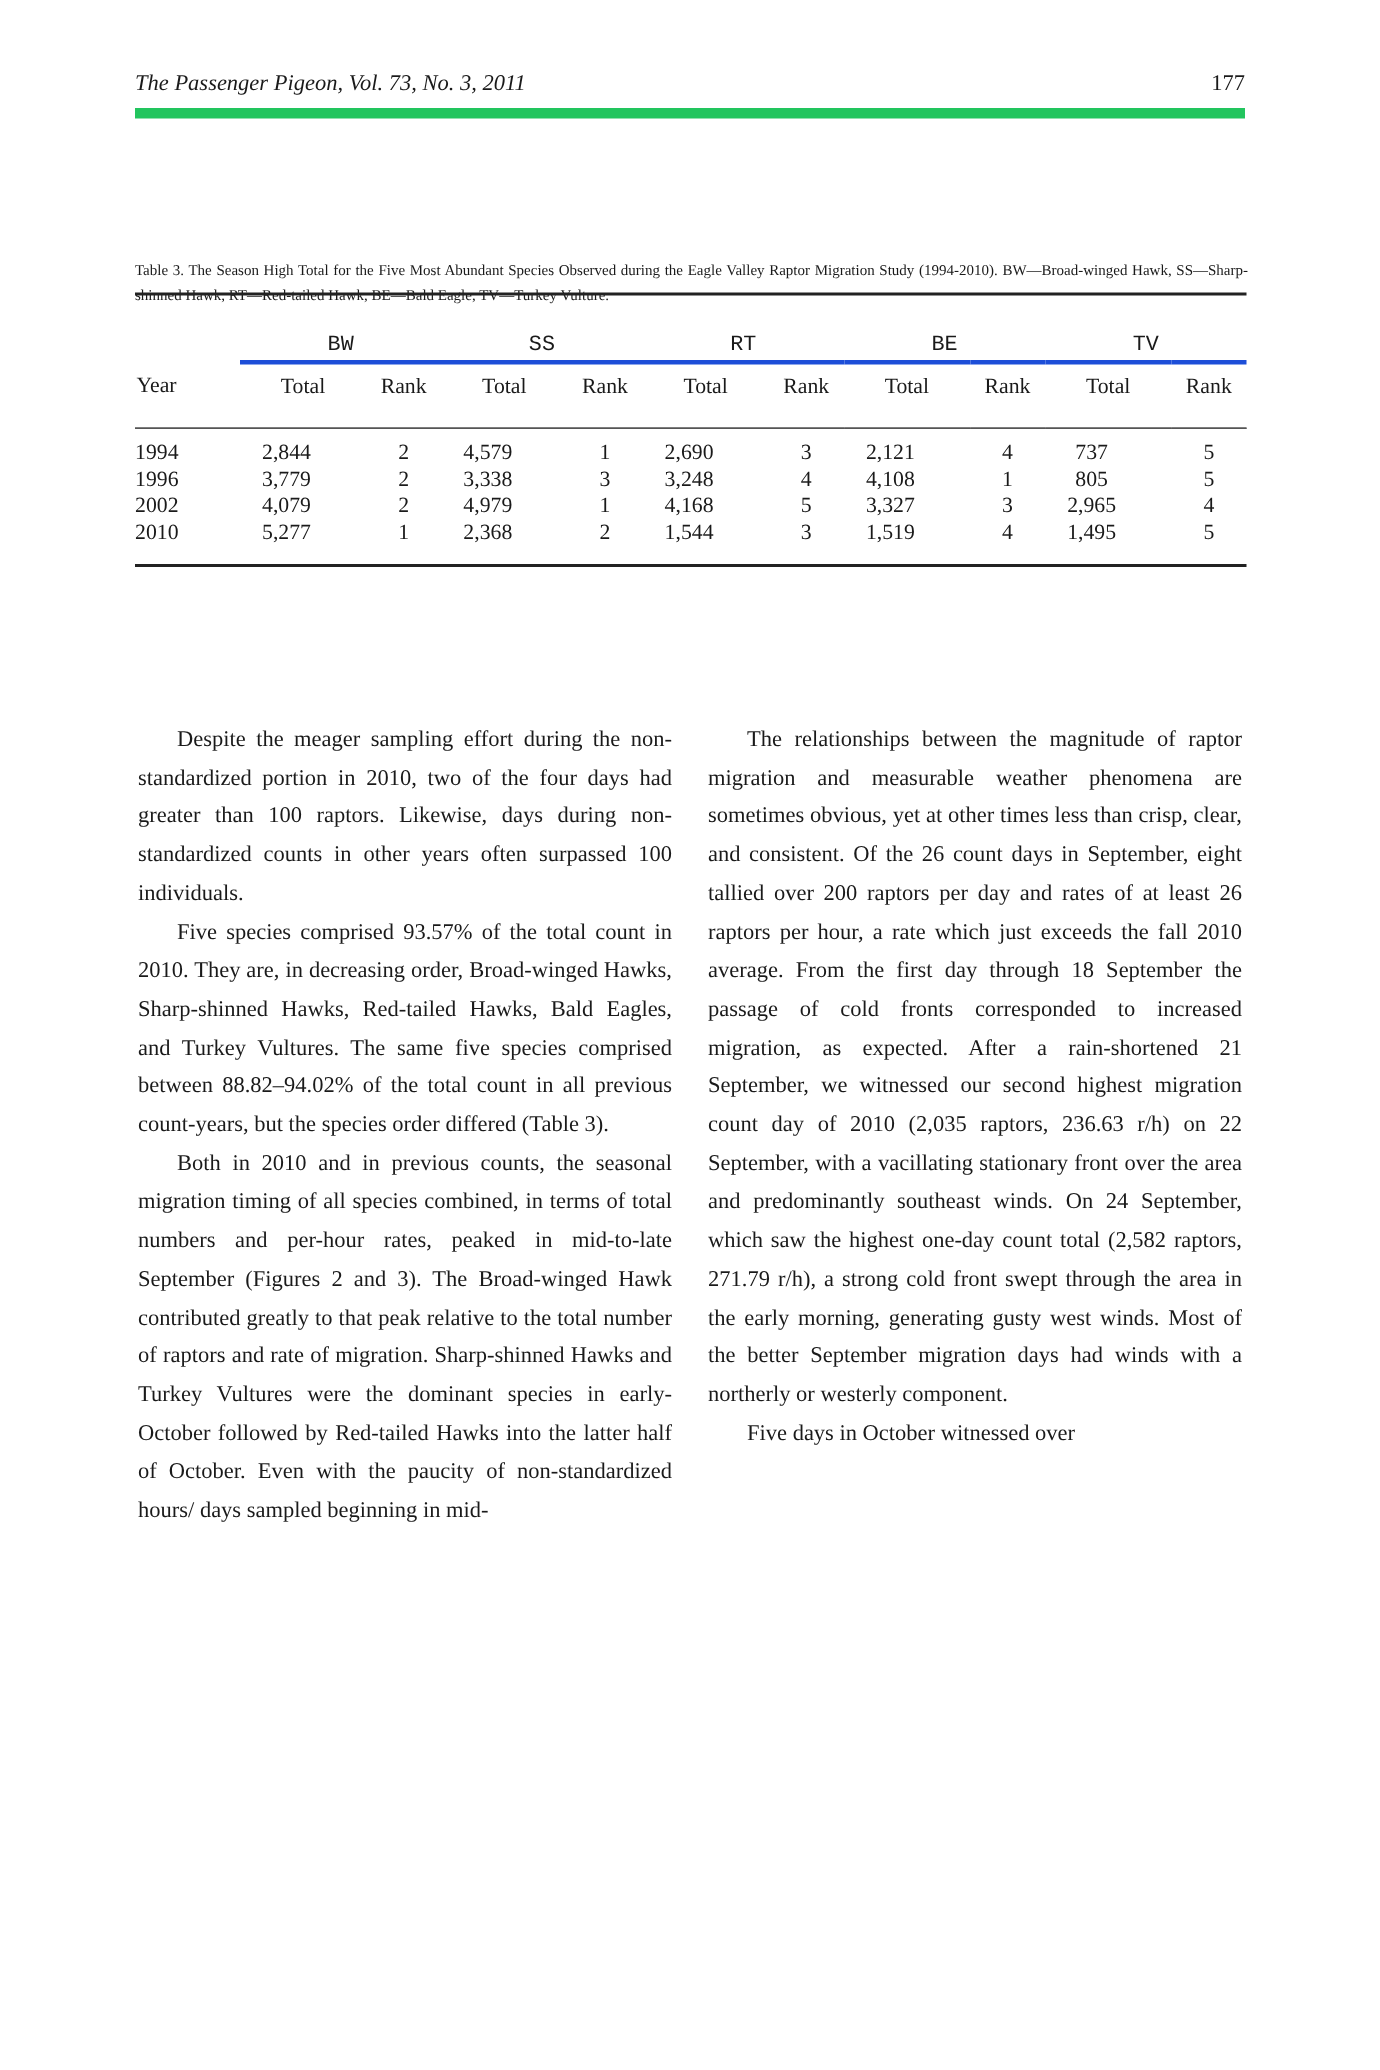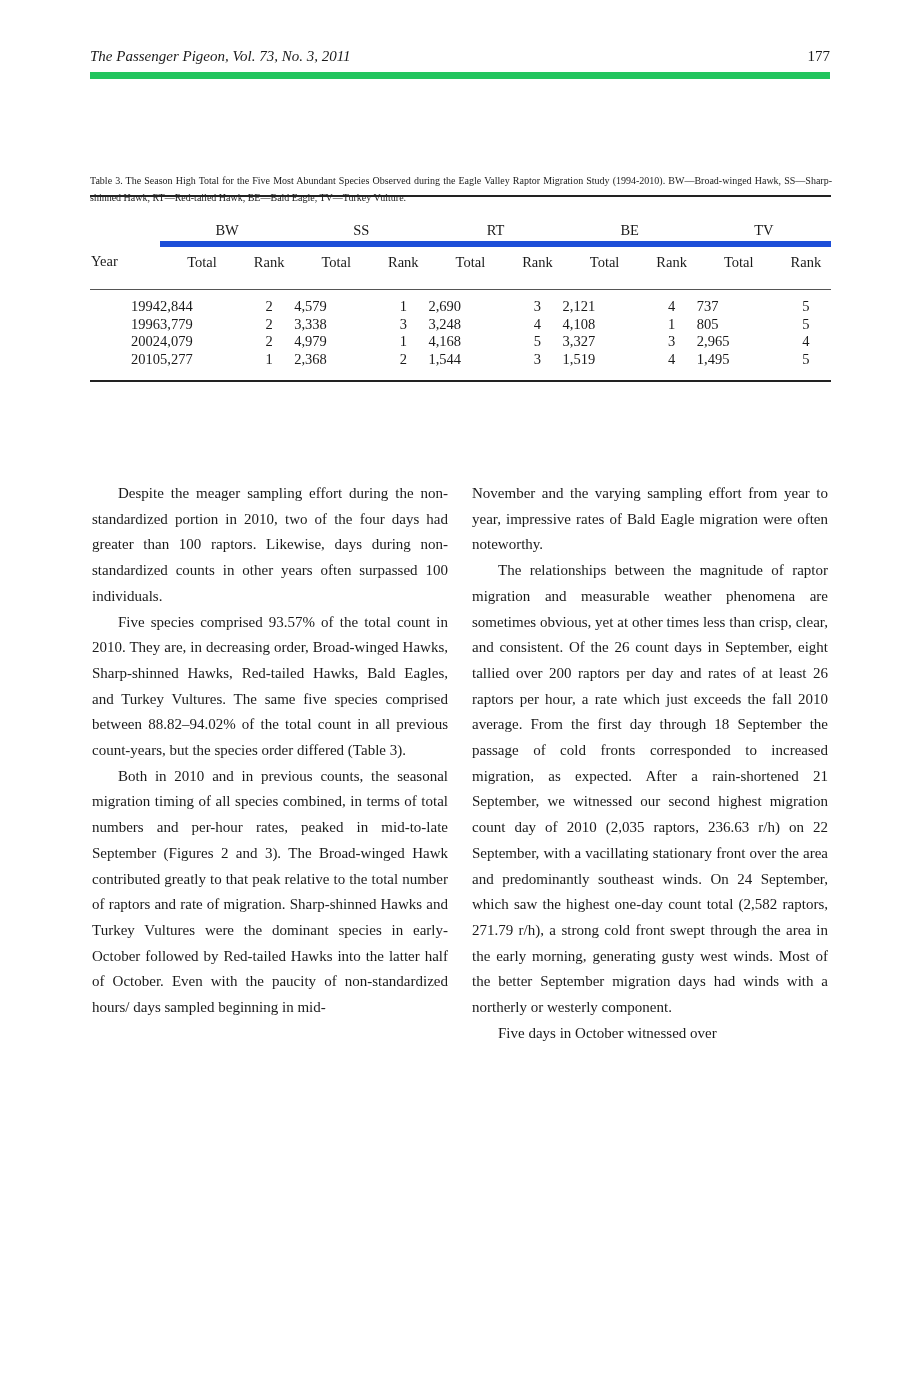--- a/index.html
+++ b/index.html
@@ -16,27 +16,27 @@
   .running-head .journal { position: absolute; left: 0; top: 0; }
   .caption {
     position: absolute; left: 90px; top: 124px; width: 742px;
     font-size: 10px; line-height: 17px; text-align: justify; margin-top: 48px;
   }
   .table-wrap { position: absolute; left: 90px; top: 195px; width: 741px; }
   .rule-thick { border-top: 2px solid #222; }
   table { width: 100%; border-collapse: collapse; font-size: 14.5px; }
   th { font-weight: normal; }
   .grp th { padding-top: 25px; padding-bottom: 2px; }
-  .grp th.g { border-bottom: 6px solid #1d4ed8; }
+  .grp th.g { border-bottom: 3px solid #1d4ed8; font-family: Liberation Mono, monospace; }
   .sub th { padding-top: 7px; padding-bottom: 18px; border-bottom: 1px solid #555; }
   td { padding: 0; height: 17.6px; }
   tbody tr:first-child td { padding-top: 8px; }
   tbody tr:last-child td { padding-bottom: 12px; }
-  .yr { text-align: right; width: 68px; }
-  .num { text-align: left; padding-right: 22px; }
+  .yr { text-align: left; width: 68px; }
+  .num { text-align: center; padding-right: 22px; }
   .rk { text-align: center; }
   th.yr { text-align: left; }
   .body-text {
     position: absolute; top: 481px; width: 356px;
     font-size: 15px; line-height: 25.7px; text-align: justify;
   }
   .col-left { left: 92px; }
   .col-right { left: 472px; }
   .body-text p { margin: 0; text-indent: 26px; }
   .body-text p.cont { text-indent: 0; }
@@ -135,16 +135,15 @@
   <div class="rule-thick"></div>
 </div>
 
 <div class="body-text col-left">
   <p>Despite the meager sampling effort during the non-standardized portion in 2010, two of the four days had greater than 100 raptors. Likewise, days during non-standardized counts in other years often surpassed 100 individuals.</p>
   <p>Five species comprised 93.57% of the total count in 2010. They are, in decreasing order, Broad-winged Hawks, Sharp-shinned Hawks, Red-tailed Hawks, Bald Eagles, and Turkey Vultures. The same five species comprised between 88.82–94.02% of the total count in all previous count-years, but the species order differed (Table 3).</p>
   <p>Both in 2010 and in previous counts, the seasonal migration timing of all species combined, in terms of total numbers and per-hour rates, peaked in mid-to-late September (Figures 2 and 3). The Broad-winged Hawk contributed greatly to that peak relative to the total number of raptors and rate of migration. Sharp-shinned Hawks and Turkey Vultures were the dominant species in early-October followed by Red-tailed Hawks into the latter half of October. Even with the paucity of non-standardized hours/ days sampled beginning in mid-</p>
 </div>
 
 <div class="body-text col-right">
-  <p class="cont">November and the varying sampling effort from year to year, impressive rates of Bald Eagle migration were often noteworthy.</p>
   <p>The relationships between the magnitude of raptor migration and measurable weather phenomena are sometimes obvious, yet at other times less than crisp, clear, and consistent. Of the 26 count days in September, eight tallied over 200 raptors per day and rates of at least 26 raptors per hour, a rate which just exceeds the fall 2010 average. From the first day through 18 September the passage of cold fronts corresponded to increased migration, as expected. After a rain-shortened 21 September, we witnessed our second highest migration count day of 2010 (2,035 raptors, 236.63 r/h) on 22 September, with a vacillating stationary front over the area and predominantly southeast winds. On 24 September, which saw the highest one-day count total (2,582 raptors, 271.79 r/h), a strong cold front swept through the area in the early morning, generating gusty west winds. Most of the better September migration days had winds with a northerly or westerly component.</p>
   <p>Five days in October witnessed over</p>
 </div>
 
 </body></html>

